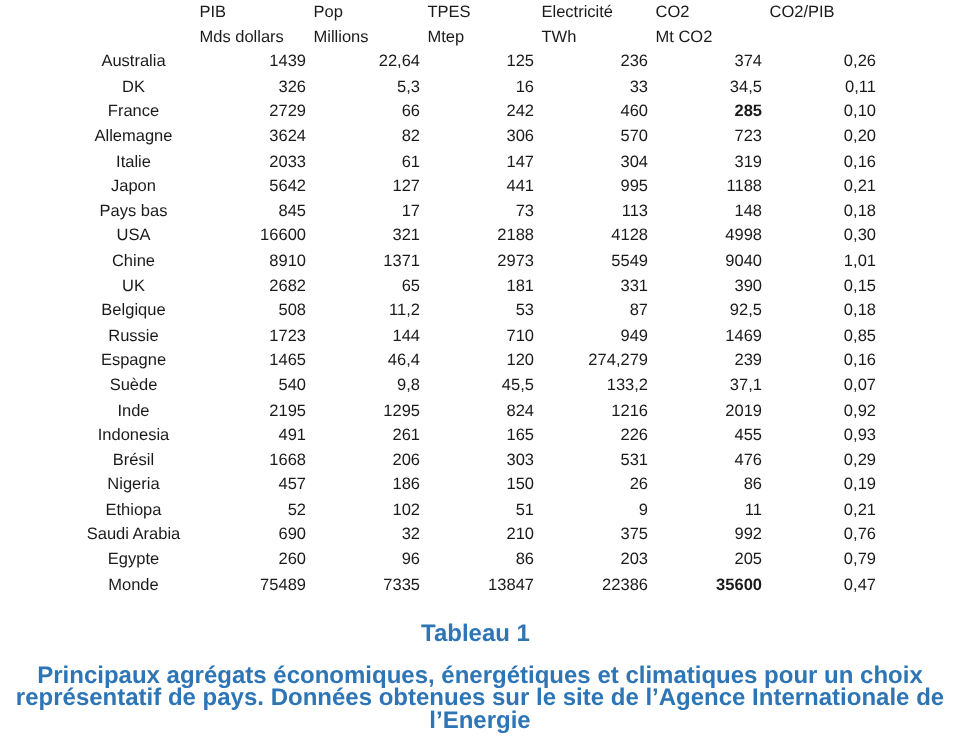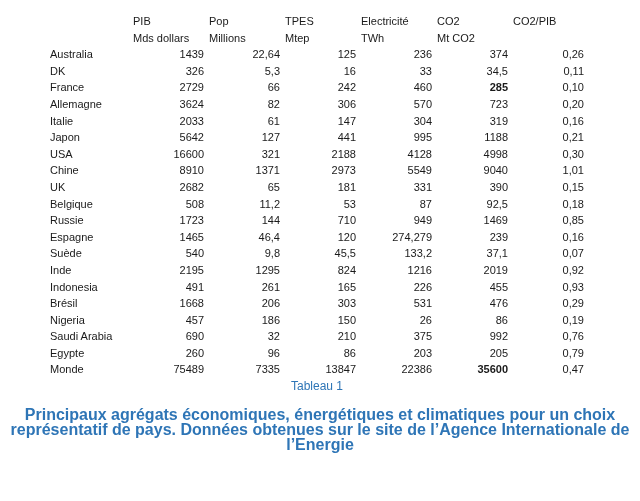--- a/index.html
+++ b/index.html
@@ -15,59 +15,59 @@
     overflow: hidden;
   }
   .page {
     position: relative;
     width: 640px;
     height: 501px;
   }
   table.data-table {
     border-collapse: collapse;
     table-layout: fixed;
-    margin: 13px 0 0 50px;
+    margin: 0 0 0 50px;
     width: 534px;
   }
   table.data-table col.c-country { width: 78px; }
   table.data-table col.c-num { width: 76px; }
   table.data-table th,
   table.data-table td {
     font-size: 11px;
     line-height: 16.6px;
     height: 16.6px;
     padding: 0;
     white-space: nowrap;
     overflow: hidden;
     font-weight: normal;
   }
   table.data-table th {
     text-align: left;
     padding-left: 5px;
   }
   td.country {
-    text-align: left;
+    text-align: center;
     padding-left: 5px;
   }
   td.num {
     text-align: right;
     padding-right: 8px;
   }
   td.num.b {
     font-weight: bold;
     padding-left: 39px;
   }
   .tableau-label {
     width: 534px;
     margin-left: 50px;
     text-align: center;
-    font-size: 12px;
+    font-size: 16px;
     line-height: 15px;
-    font-weight: normal;
-    margin-top: 1px;
+    font-weight: bold;
+    margin-top: 17px;
   }
   .caption {
     width: 632px;
     margin: 13px auto 0 auto;
     text-align: center;
     font-size: 16px;
     line-height: 15px;
     font-weight: bold;
   }
 </style>
@@ -155,20 +155,29 @@
         <tr>
           <td class="country">Japon</td>
           <td class="num">5642</td>
           <td class="num">127</td>
           <td class="num">441</td>
           <td class="num">995</td>
           <td class="num">1188</td>
           <td class="num">0,21</td>
         </tr>
         <tr>
+          <td class="country">Pays bas</td>
+          <td class="num">845</td>
+          <td class="num">17</td>
+          <td class="num">73</td>
+          <td class="num">113</td>
+          <td class="num">148</td>
+          <td class="num">0,18</td>
+        </tr>
+        <tr>
           <td class="country">USA</td>
           <td class="num">16600</td>
           <td class="num">321</td>
           <td class="num">2188</td>
           <td class="num">4128</td>
           <td class="num">4998</td>
           <td class="num">0,30</td>
         </tr>
         <tr>
           <td class="country">Chine</td>
@@ -254,20 +263,29 @@
         <tr>
           <td class="country">Nigeria</td>
           <td class="num">457</td>
           <td class="num">186</td>
           <td class="num">150</td>
           <td class="num">26</td>
           <td class="num">86</td>
           <td class="num">0,19</td>
         </tr>
         <tr>
+          <td class="country">Ethiopa</td>
+          <td class="num">52</td>
+          <td class="num">102</td>
+          <td class="num">51</td>
+          <td class="num">9</td>
+          <td class="num">11</td>
+          <td class="num">0,21</td>
+        </tr>
+        <tr>
           <td class="country">Saudi Arabia</td>
           <td class="num">690</td>
           <td class="num">32</td>
           <td class="num">210</td>
           <td class="num">375</td>
           <td class="num">992</td>
           <td class="num">0,76</td>
         </tr>
         <tr>
           <td class="country">Egypte</td>

